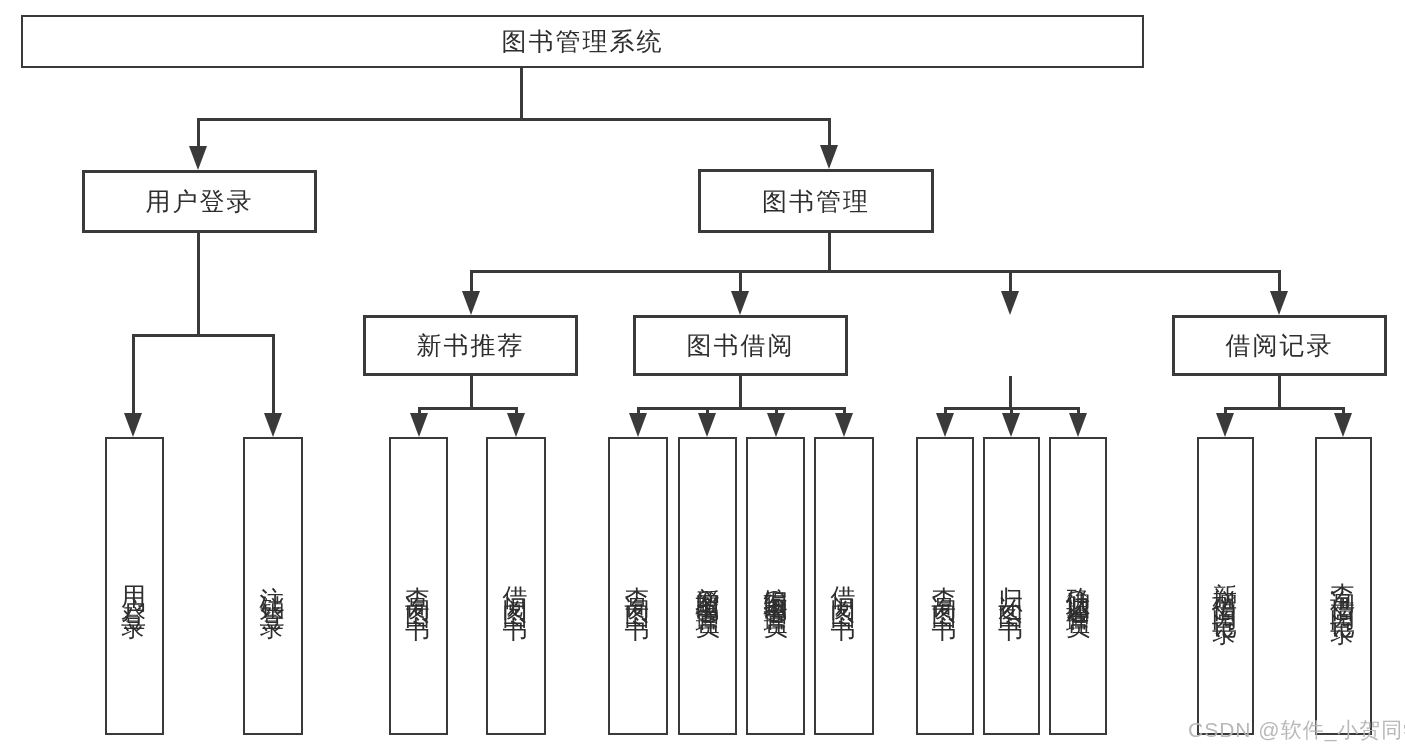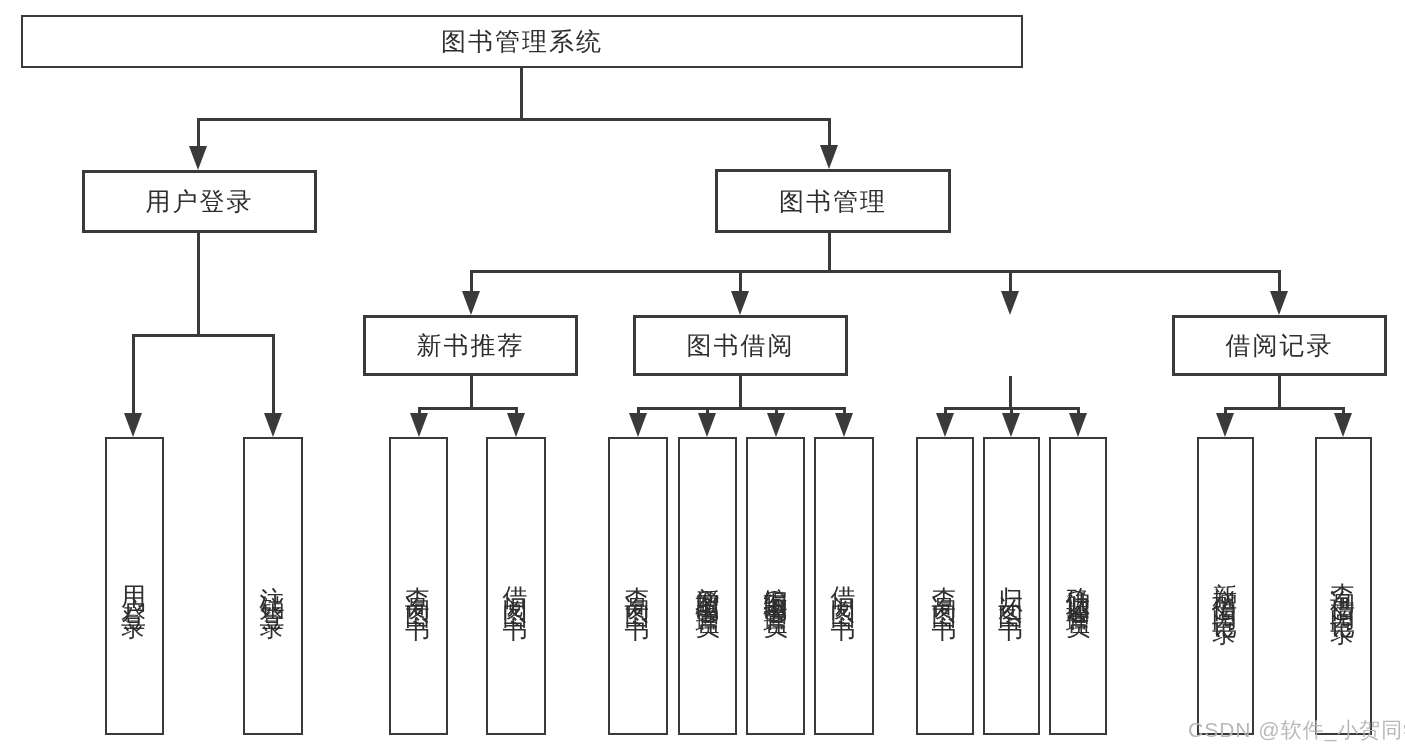--- a/index.html
+++ b/index.html
@@ -96,28 +96,28 @@
   <div class="ln" style="left:1077px;top:407px;width:3px;height:14px"></div>
   <div class="ah" style="left:1069px;top:413px"></div>
 
   <div class="ln" style="left:1278px;top:376px;width:3px;height:33px"></div>
   <div class="ln" style="left:1224px;top:407px;width:121px;height:3px"></div>
   <div class="ln" style="left:1224px;top:407px;width:3px;height:14px"></div>
   <div class="ah" style="left:1216px;top:413px"></div>
   <div class="ln" style="left:1342px;top:407px;width:3px;height:14px"></div>
   <div class="ah" style="left:1334px;top:413px"></div>
 
-  <div class="node" style="left:21px;top:15px;width:1002px;height:53px">
+  <div class="node" style="left:21px;top:15px;width:1123px;height:53px">
     <span>图书管理系统</span>
   </div>
 
   <div class="node b3" style="left:82px;top:170px;width:235px;height:63px">
     <span>用户登录</span>
   </div>
-  <div class="node b3" style="left:715px;top:169px;width:236px;height:64px">
+  <div class="node b3" style="left:698px;top:169px;width:236px;height:64px">
     <span>图书管理</span>
   </div>
 
   <div class="node b3" style="left:633px;top:315px;width:215px;height:61px">
     <span>图书借阅</span>
   </div>
   <div class="node b3" style="left:363px;top:315px;width:215px;height:61px">
     <span>新书推荐</span>
   </div>
   <div class="node b3" style="left:1172px;top:315px;width:215px;height:61px">

